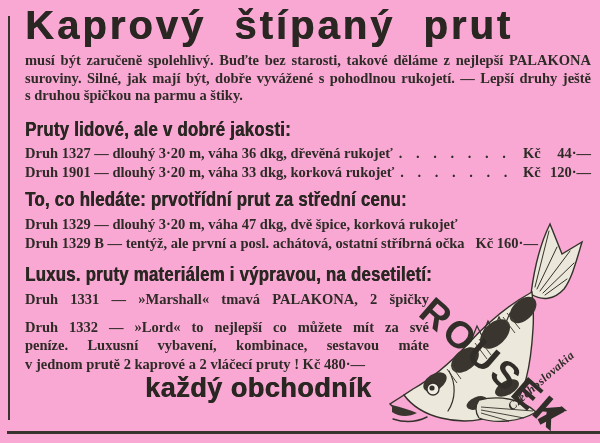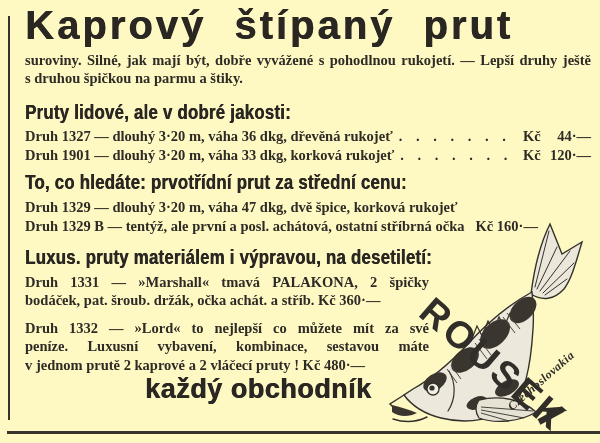--- a/index.html
+++ b/index.html
@@ -1,18 +1,18 @@
 <!DOCTYPE html>
 <html><head>
 <meta charset="utf-8">
 <style>
   html,body{margin:0;padding:0;background:#888;}
   .ad{
     position:relative;width:600px;height:443px;overflow:hidden;
-    background:#fef9c3;color:#2e2b26;
+    background:#f9a8d4;color:#2e2b26;
     font-family:"Liberation Serif",serif;
   }
   .rule-left{position:absolute;left:8px;top:16px;width:2px;height:404px;background:#37342d;}
   .rule-bottom{position:absolute;left:7px;bottom:9px;width:593px;height:3px;background:#37342d;}
   .content{position:absolute;left:25px;top:3px;width:566px;}
   .title{
     font-family:"Liberation Sans",sans-serif;font-weight:bold;
     font-size:40px;line-height:44px;letter-spacing:3px;word-spacing:14px;
     margin:0;white-space:nowrap;color:#2a2723;
     text-shadow:0.6px 0 currentColor;
@@ -52,20 +52,21 @@
 <body>
 
 <div class="ad">
   <div class="rule-left"></div>
   <div class="rule-bottom"></div>
 
   <div class="content">
     <h1 class="title">Kaprový štípaný prut</h1>
 
     <p class="intro">
+      <span class="jline">musí být zaručeně spolehlivý. Buďte bez starosti, takové děláme z nejlepší PALAKONA</span>
       <span class="jline">suroviny. Silné, jak mají být, dobře vyvážené s pohodlnou rukojetí. — Lepší druhy ještě</span>
       <span class="line">s druhou špičkou na parmu a štiky.</span>
     </p>
 
     <h2 class="sec-heading mt-s1">Pruty lidové, ale v dobré jakosti:</h2>
     <div class="price-row">
       <span class="row-label">Druh 1327 — dlouhý 3·20 m, váha 36 dkg, dřevěná rukojeť</span>
       <span class="leader">. . . . . . . . . . . . . . . . . . . . . . . . .</span>
       <span class="price">
         <span>Kč</span>
@@ -86,21 +87,20 @@
       <span class="row-label">Druh 1329 — dlouhý 3·20 m, váha 47 dkg, dvě špice, korková rukojeť</span>
     </div>
     <div class="plain-row">
       <span class="row-label">Druh 1329 B — tentýž, ale první a posl. achátová, ostatní stříbrná očka</span>
       <span class="price"><span>Kč</span> <span>160·—</span></span>
     </div>
 
     <h2 class="sec-heading mt-s3">Luxus. pruty materiálem i výpravou, na desetiletí:</h2>
     <p class="para para-1331" style="margin:2px 0 0 0;">
       <span class="jline">Druh 1331 — »Marshall« tmavá PALAKONA, 2 špičky</span>
-      <span class="line">bodáček, pat. šroub. držák, očka achát. a stříb. Kč 360·—</span>
     </p>
     <p class="para para-1332" style="margin:9px 0 0 0;">
       <span class="jline">Druh 1332 — »Lord« to nejlepší co můžete mít za své</span>
       <span class="jline">peníze. Luxusní vybavení, kombinace, sestavou máte</span>
       <span class="line">v jednom prutě 2 kaprové a 2 vláčecí pruty ! Kč 480·—</span>
     </p>
 
     <div class="footer-line footer-2">každý obchodník</div>
   </div>
 

